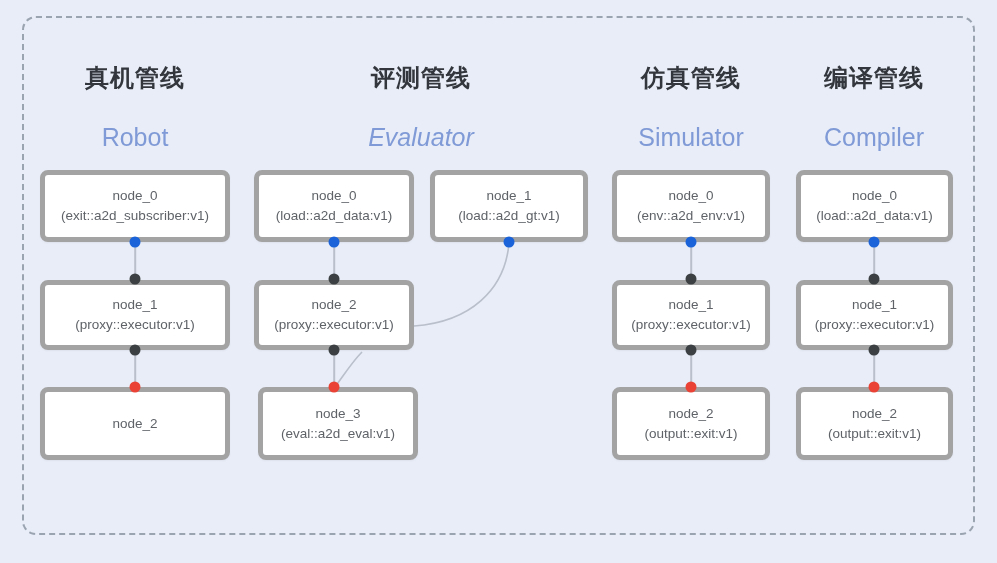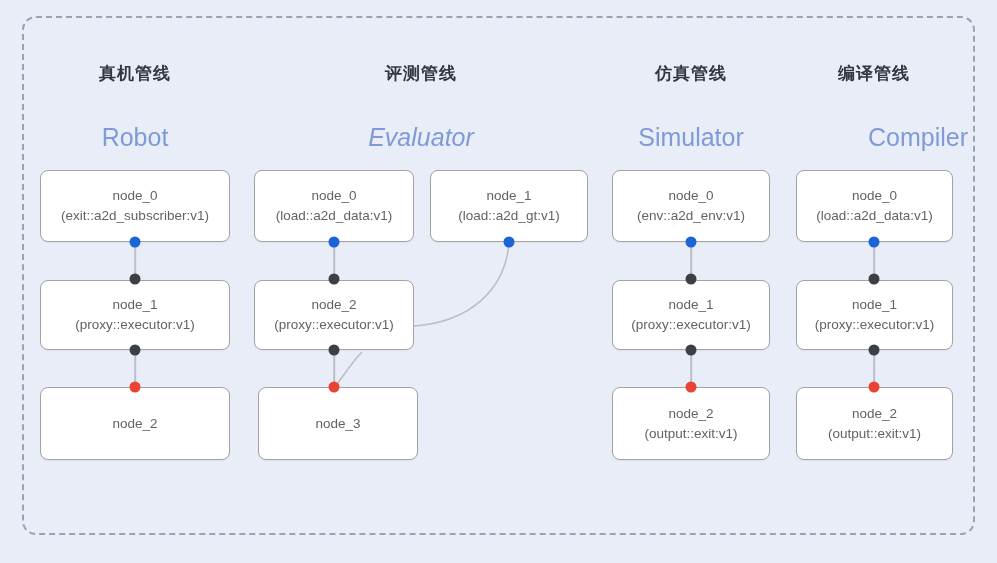--- a/index.html
+++ b/index.html
@@ -29,39 +29,39 @@
     height: 519px;
     box-sizing: border-box;
     border: 2px dashed #9aa3b0;
     border-radius: 14px;
     pointer-events: none;
   }
 
   .col-title {
     position: absolute;
     text-align: center;
-    font-size: 17px;
+    font-size: 24px;
     font-weight: bold;
     color: #33373d;
     letter-spacing: 1px;
     white-space: nowrap;
   }
   .col-sub {
     position: absolute;
     text-align: center;
     font-size: 25px;
     color: #7f9ad6;
     white-space: nowrap;
   }
 
   .node {
     position: absolute;
     box-sizing: border-box;
     background: #ffffff;
-    border: 1px solid #a3a3a3;
+    border: 5px solid #a3a3a3;
     border-radius: 8px;
     box-shadow: 0 1px 2px rgba(60,70,90,0.06);
     display: flex;
     flex-direction: column;
     align-items: center;
     justify-content: center;
     color: #5f6368;
   }
   .node .nname {
     font-size: 13.5px;
@@ -144,20 +144,21 @@
       <div class="node" style="left: 430px; top: 170px; width: 158px; height: 72px;">
         <div class="nname">node_1</div>
         <div class="ntype">(load::a2d_gt:v1)</div>
       </div>
       <div class="node" style="left: 254px; top: 280px; width: 160px; height: 70px;">
         <div class="nname">node_2</div>
         <div class="ntype">(proxy::executor:v1)</div>
       </div>
       <div class="node" style="left: 258px; top: 387px; width: 160px; height: 73px;">
         <div class="nname">node_3</div>
+        <div class="ntype">(eval::a2d_eval:v1)</div>
       </div>
       <div class="port blue" style="left: 334px; top: 242px;"></div>
       <div class="port blue" style="left: 509px; top: 242px;"></div>
       <div class="port dark" style="left: 334px; top: 279px;"></div>
       <div class="port dark" style="left: 334px; top: 350px;"></div>
       <div class="port red" style="left: 334px; top: 387px;"></div>
       <div class="col-title" style="left: 571px; top: 62px; width: 240px;">仿真管线</div>
       <div class="col-sub" style="left: 571px; top: 123px; width: 240px;">Simulator</div>
       <div class="edge-line" style="left: 691px; top: 242px; height: 37px;"></div>
       <div class="edge-line" style="left: 691px; top: 350px; height: 37px;"></div>
@@ -171,21 +172,21 @@
       </div>
       <div class="node" style="left: 612px; top: 387px; width: 158px; height: 73px;">
         <div class="nname">node_2</div>
         <div class="ntype">(output::exit:v1)</div>
       </div>
       <div class="port blue" style="left: 691px; top: 242px;"></div>
       <div class="port dark" style="left: 691px; top: 279px;"></div>
       <div class="port dark" style="left: 691px; top: 350px;"></div>
       <div class="port red" style="left: 691px; top: 387px;"></div>
       <div class="col-title" style="left: 754px; top: 62px; width: 240px;">编译管线</div>
-      <div class="col-sub" style="left: 728px; top: 123px; width: 240px; text-align: right;">Compiler</div>
+      <div class="col-sub" style="left: 754px; top: 123px; width: 240px;">Compiler</div>
       <div class="edge-line" style="left: 874px; top: 242px; height: 37px;"></div>
       <div class="edge-line" style="left: 874px; top: 350px; height: 37px;"></div>
       <div class="node" style="left: 796px; top: 170px; width: 157px; height: 72px;">
         <div class="nname">node_0</div>
         <div class="ntype">(load::a2d_data:v1)</div>
       </div>
       <div class="node" style="left: 796px; top: 280px; width: 157px; height: 70px;">
         <div class="nname">node_1</div>
         <div class="ntype">(proxy::executor:v1)</div>
       </div>

